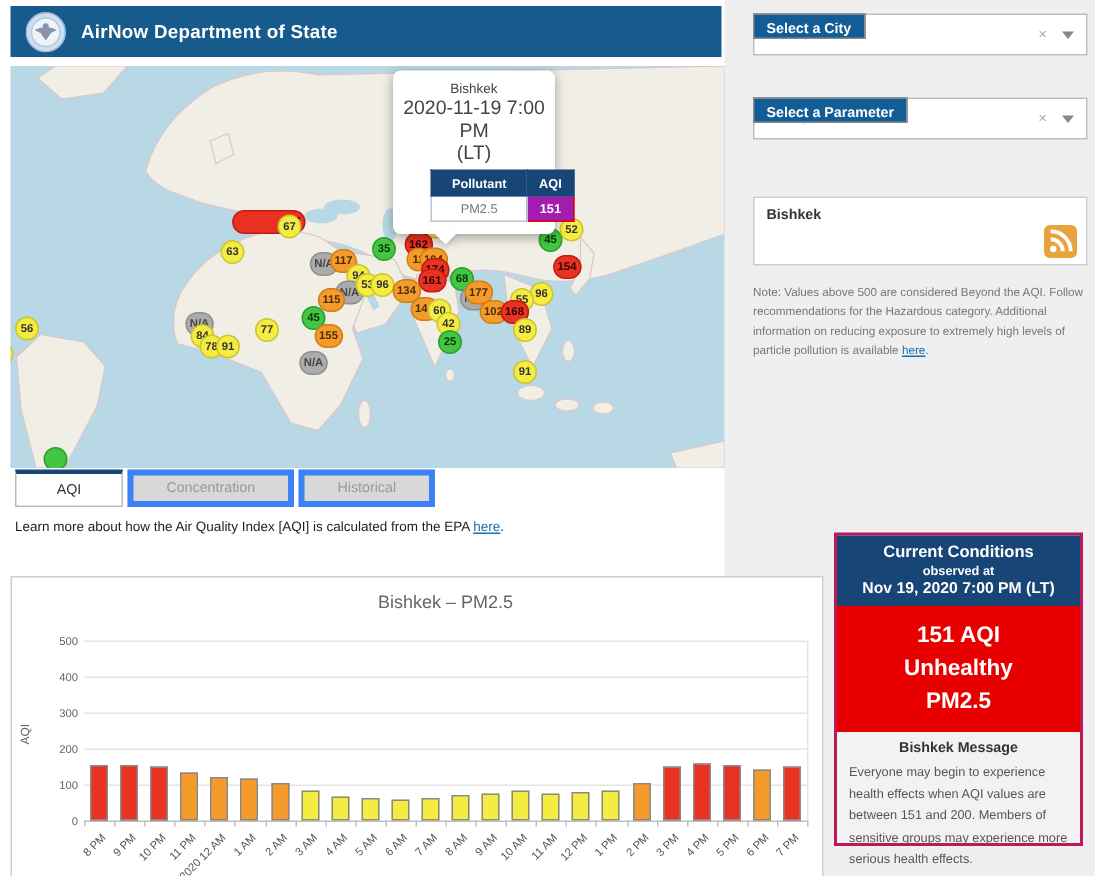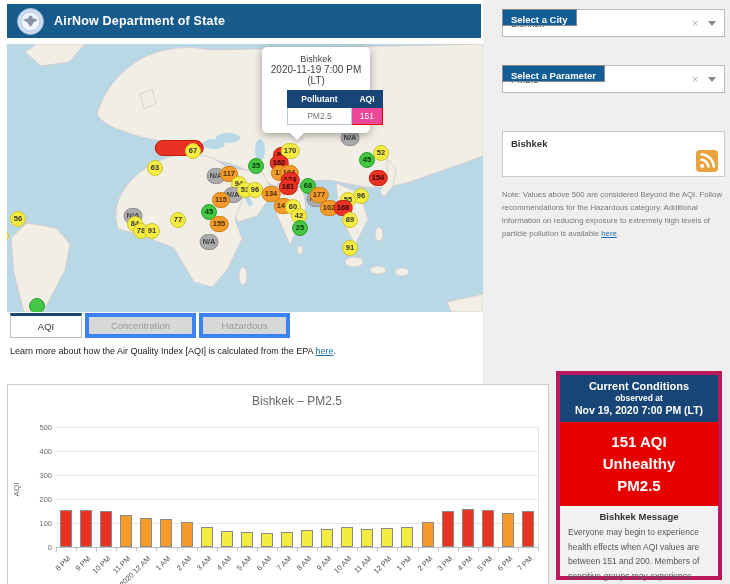--- a/index.html
+++ b/index.html
@@ -17,26 +17,26 @@
   .map { position:absolute; left:7px; top:44px; width:476px; height:268px; background:#b9d8e6; overflow:hidden; cursor:grab; }
   .map svg.base { position:absolute; left:0; top:0; }
   .marker { position:absolute; transform:translate(-50%,-50%); min-width:16px; height:16px; padding:0 2px;
             border-radius:9px; border:1.5px solid; font-size:7.5px; font-weight:bold;
             display:flex; align-items:center; justify-content:center; line-height:1; cursor:pointer; }
 
   
   .popup { position:absolute; left:255px; top:3px; width:108px; background:#fff; border-radius:5px;
            box-shadow:0 2px 8px rgba(0,0,0,.35); padding:7px 6px 8px 6px; z-index:30; text-align:center; }
   .popup .city { font-size:9px; color:#444; }
-  .popup .dt   { font-size:10px; color:#444; }
+  .popup .dt   { font-size:13px; color:#444; }
   .popup table { width:100%; border-collapse:collapse; margin-top:4px;margin-left:19px; }
   .popup th { background:#164576; color:#fff; font-size:8.5px; padding:3px 2px; border:1px solid #164576; }
   .popup td { font-size:8.5px; padding:3px 2px; border:1px solid #b9c6d6; }
   .popup td.poll { color:#777; background:#fff; }
-  .popup td.aqi  { color:#fff; font-weight:normal; background:#ec4899; border-color:#e80000; }
+  .popup td.aqi  { color:#fff; font-weight:bold; background:#a21caf; border-color:#e80000; }
   .popup .tail { position:absolute; left:30px; bottom:-5px; width:10px; height:10px; background:#fff; transform:rotate(45deg); box-shadow:2px 2px 4px rgba(0,0,0,.15); }
 
   
   .panel { position:absolute; left:502px; width:223px; }
   .panel .bar { background:#135d97; color:#fff; font-weight:bold; font-size:9.5px; padding:4px 8px; height:17px; }
   .panel .select { background:#fff; border:1px solid #bbb; height:28px; display:flex; align-items:center; padding:0 8px; cursor:pointer; }
   .panel .select .val { font-size:9.5px; color:#555; flex:1; }
   .panel .select .clear { color:#aaa; font-size:10px; margin-right:10px; cursor:pointer; }
   .panel .select .caret { width:0; height:0; border-left:4px solid transparent; border-right:4px solid transparent; border-top:5px solid #888; cursor:pointer; }
 
@@ -61,21 +61,21 @@
   .ylabel { position:absolute; left:2px; top:100px; font-size:8px; color:#666; transform:rotate(-90deg); }
   .gridline { position:absolute; height:1px; background:#e4e4e4; }
   .gridline.zero { background:#bfbfbf; }
   .vline { position:absolute; width:1px; background:#e4e4e4; }
   .ytick { position:absolute; width:36px; text-align:right; font-size:7.5px; color:#666; }
   .bar { position:absolute; border:1px solid #8a8a8a; cursor:pointer; }
   .xtick { position:absolute; width:1px; height:4px; background:#bfbfbf; }
   .xlab { position:absolute; width:70px; text-align:right; font-size:7.5px; color:#555; transform-origin:100% 0%; transform:rotate(-45deg); white-space:nowrap; }
 
   
-  .cc { position:absolute; left:556px; top:371px; width:166px; height:209px; border:4px solid #be185d; background:#f2f2f2; display:flex; flex-direction:column; }
+  .cc { position:absolute; left:556px; top:355px; width:166px; height:209px; border:2px solid #be185d; background:#f2f2f2; display:flex; flex-direction:column; }
   .cc .head { background:#164576; color:#fff; text-align:center; padding:5px 4px 6px; }
   .cc .head .t1 { font-size:11px; font-weight:bold; }
   .cc .head .t2 { font-size:8.5px; font-weight:bold; margin-top:1px; }
   .cc .head .t3 { font-size:10.5px; font-weight:bold; margin-top:1px; }
   .cc .red { background:#e80000; color:#fff; text-align:center; padding:9px 4px; }
   .cc .red div { font-size:15px; font-weight:bold; line-height:22px; }
   .cc .health { padding:5px 8px 0; }
   .cc .health .ht { text-align:center; font-size:9.5px; font-weight:bold; color:#333; margin-bottom:3px; }
   .cc .health .hb { font-size:8.5px; color:#555; line-height:14.5px; }
   .cc .foot { margin-top:auto; height:9px; background:#164576; }
@@ -221,21 +221,21 @@
       <path d="M4.5 9.5 a8 8 0 0 1 8 8" stroke="#fff" stroke-width="2.6" fill="none"></path>
       <path d="M4.5 4.2 a13.3 13.3 0 0 1 13.3 13.3" stroke="#fff" stroke-width="2.6" fill="none"></path>
     </svg>
   </div>
 
   <div class="note"><span>Note: Values above 500 are considered Beyond the AQI. Follow recommendations for the Hazardous category. Additional information on reducing exposure to extremely high levels of particle pollution is available </span><a class="lnk">here</a><span>.</span></div>
 
   <div class="tabs">
     <div class="tab active t1">AQI</div>
     <div class="tab inactive t2">Concentration</div>
-    <div class="tab inactive t3">Hazardous</div>
+    <div class="tab inactive t3">Historical</div>
   </div>
 
   <div class="learn"><span>Learn more about how the Air Quality Index [AQI] is calculated from the EPA </span><a class="lnk">here</a><span>.</span></div>
 
   <div class="chart-box" id="chart-box">
     <div class="chart-title">Bishkek – PM2.5</div>
     <div class="ylabel">AQI</div>
   <div class="gridline zero" style="left: 48px; top: 162px; width: 482px;"></div>
       <div class="ytick" style="left: 8px; top: 158px;">0</div>
       <div class="gridline" style="left: 48px; top: 138px; width: 482px;"></div>

